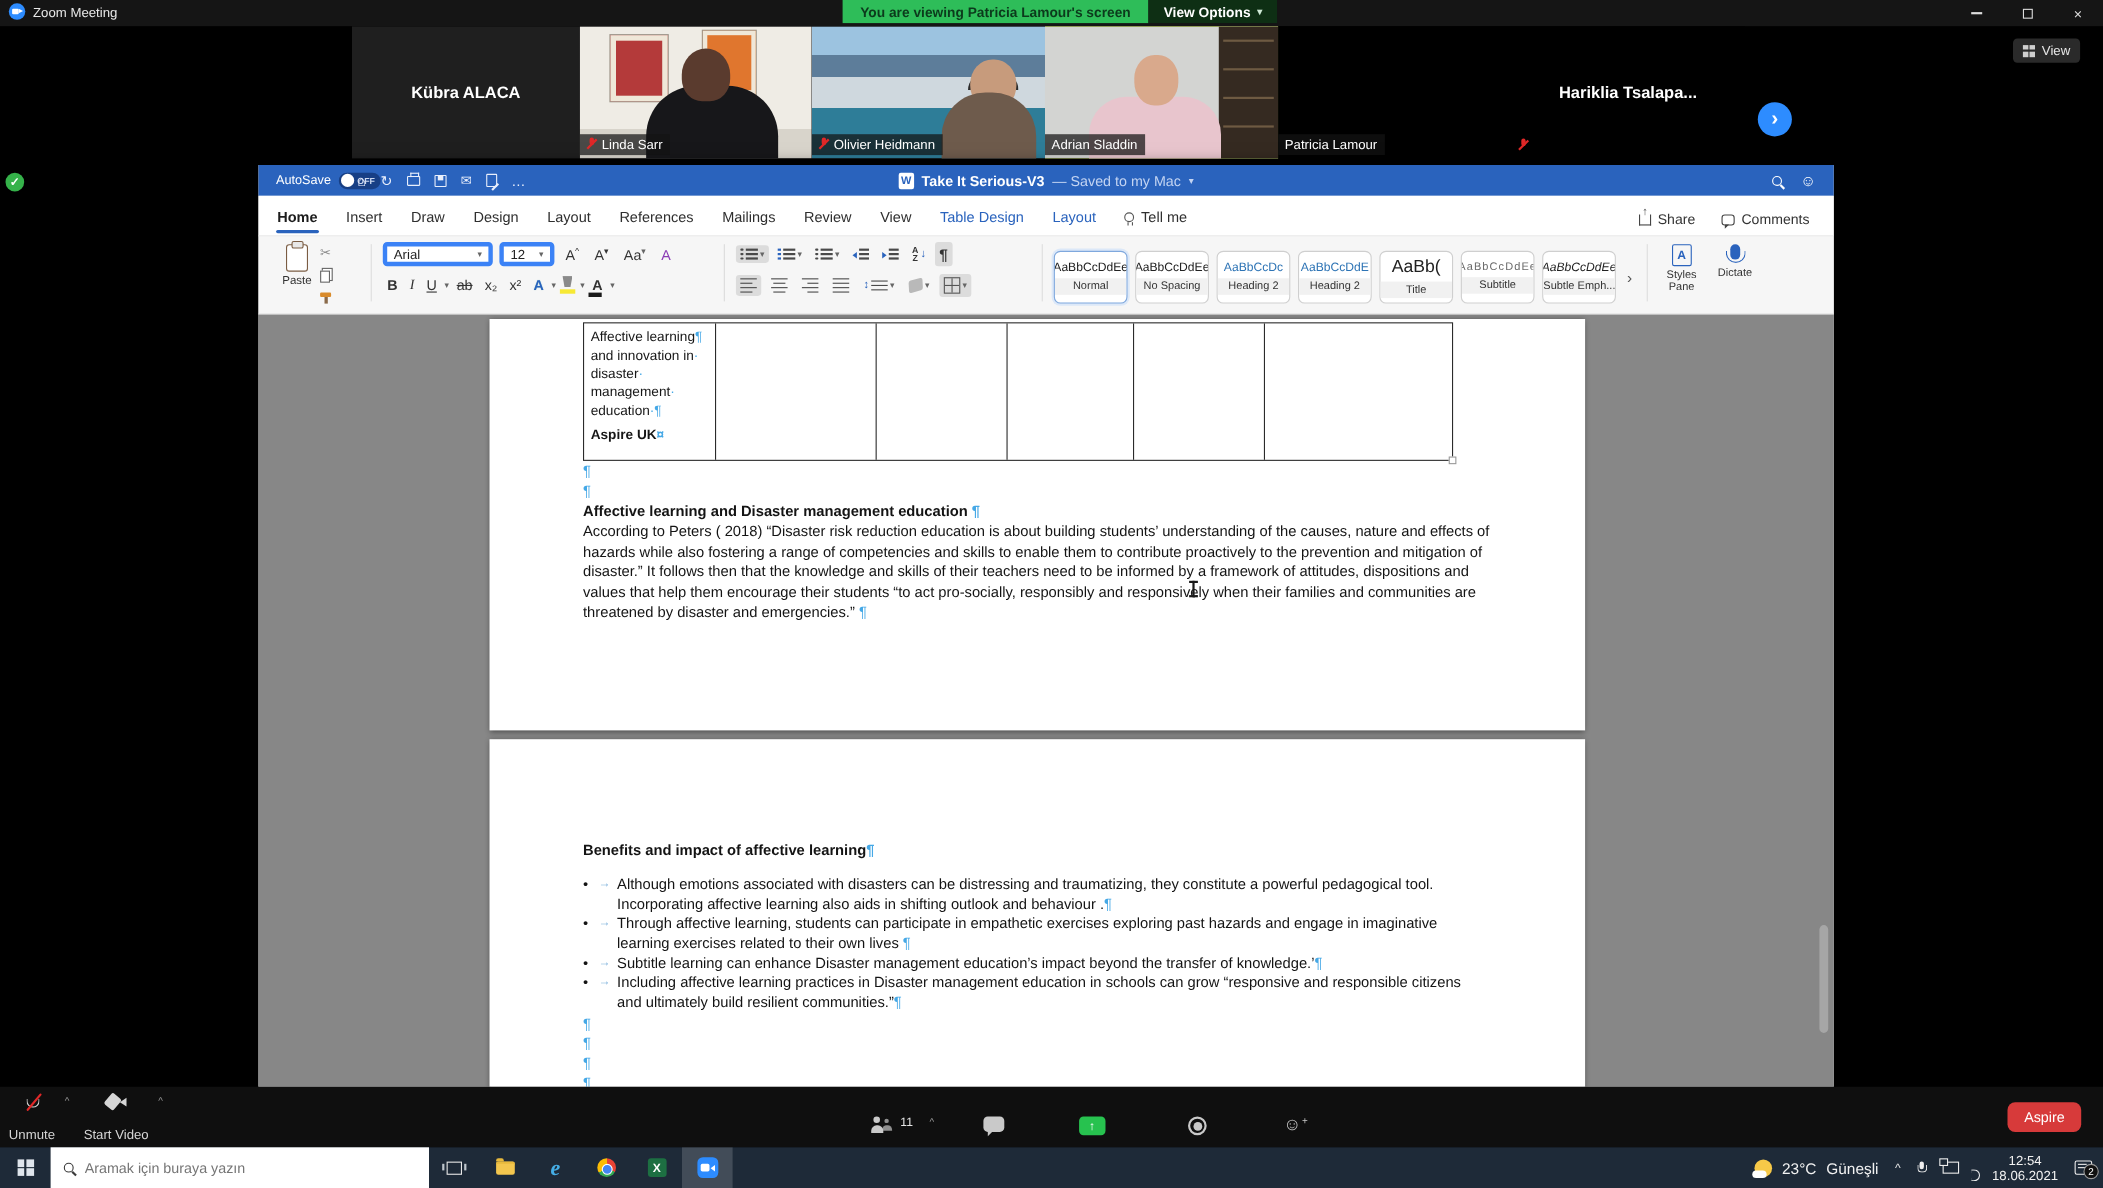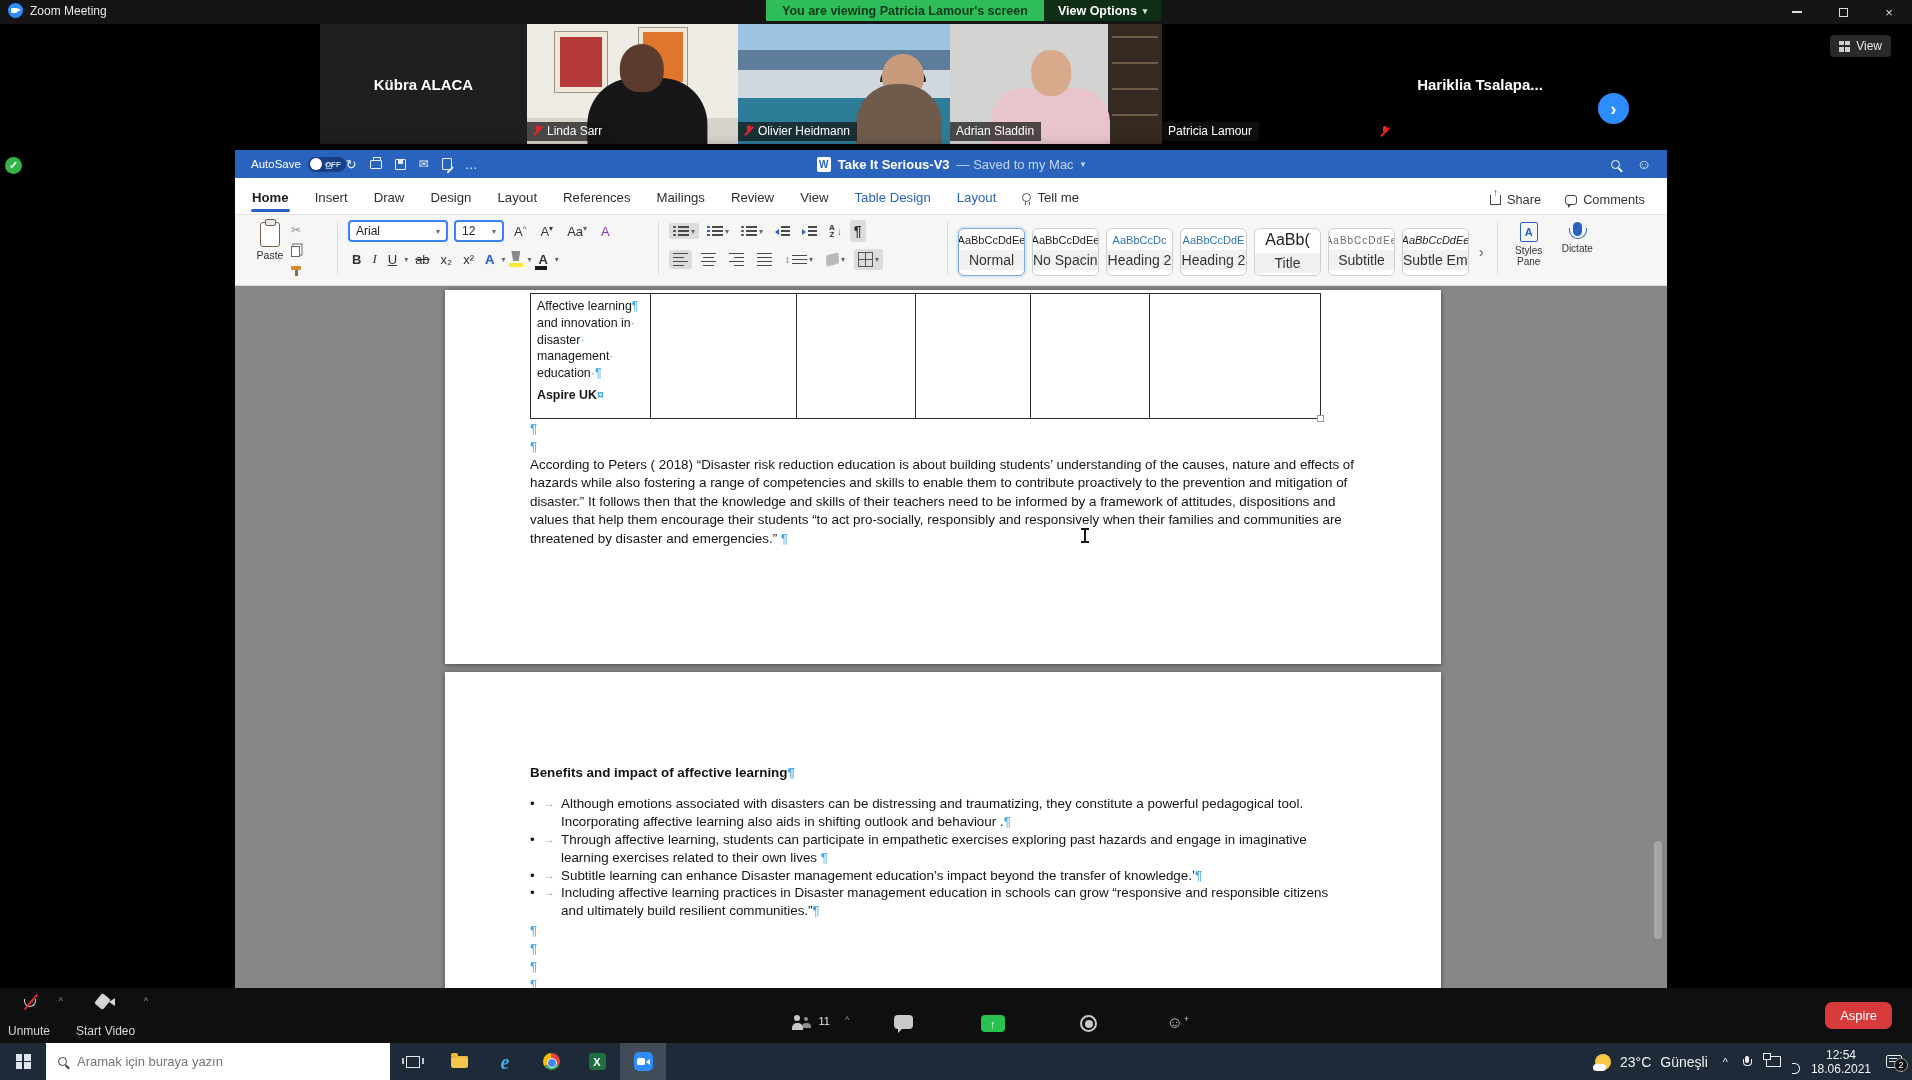--- a/index.html
+++ b/index.html
@@ -104,21 +104,21 @@
   .ico-clipboard::before { content:""; position:absolute; left:4px; top:-4px; width:9px; height:5px; background:#e8e8e8; border:1.3px solid #7a5c43; border-radius:2px; }
   .paste-lbl { font-size:10.5px; color:#333; }
   .clip-side { display:flex; flex-direction:column; justify-content:space-between; padding:3px 0 6px; color:#4a4a4a; }
   .ico-copy { width:9px; height:11px; border:1.2px solid #666; background:#fff; box-shadow:2px -2px 0 -0.5px #fff, 2px -2px 0 0.5px #666; }
   .ico-painter { width:10px; height:10px; position:relative; }
   .ico-painter::before { content:""; position:absolute; left:0; top:0; width:10px; height:4px; background:#d98b2b; border-radius:1px; }
   .ico-painter::after { content:""; position:absolute; left:4px; top:4px; width:2.5px; height:6px; background:#8a6a4a; }
   
   .g-font { width:300px; }
   .frow { display:flex; align-items:center; gap:6px; }
-  .combo { background:#fff; border:2px solid #3b82f6; border-radius:4px; height:22px; display:flex; align-items:center; justify-content:space-between; padding:0 6px; font-size:12px; color:#222; }
+  .combo { background:#fff; border:4px solid #3b82f6; border-radius:4px; height:22px; display:flex; align-items:center; justify-content:space-between; padding:0 6px; font-size:12px; color:#222; }
   .combo .chev, .chev-s { font-size:8px; color:#666; }
   .fbtn { font-size:13px; color:#333; padding:2px 4px; border-radius:3px; display:flex; align-items:flex-start; }
   .fbtn sup { font-size:8px; }
   .frow2 { margin-top:7px; display:flex; align-items:center; gap:3px; }
   .b-bold { font-weight:bold; } .b-ital { font-style:italic; font-family:"Liberation Serif",serif; }
   .b-und { text-decoration:underline; } .b-str { text-decoration:line-through; }
   .b-eff { color:#2a63bd; font-weight:bold; text-shadow:0 0 1px #9cc; }
   .b-hl { position:relative; width:16px; height:16px; }
   .b-hl::before { content:""; position:absolute; left:3px; top:0; width:9px; height:10px; background:#8a8a8a; clip-path:polygon(0 0,100% 0,80% 100%,20% 100%); }
   .b-hl::after { content:""; position:absolute; left:1px; bottom:0; width:14px; height:4px; background:#f7e934; }
@@ -147,21 +147,21 @@
   .shade-ico { width:13px; height:11px; background:#b9b9b9; transform:rotate(-15deg) skewX(-12deg); border-radius:2px; }
   .border-ico { width:15px; height:15px; border:1.4px solid #555;
      background:linear-gradient(#555,#555) center/100% 1.4px no-repeat, linear-gradient(#555,#555) center/1.4px 100% no-repeat; }
   
   .g-styles { display:flex; align-items:center; gap:7px; padding-top:2px; }
   .style-card { width:67px; height:48px; background:#fff; border:1px solid #cfcfcf; border-radius:6px; display:flex; flex-direction:column; align-items:center; justify-content:center; gap:4px; overflow:hidden; }
   .style-card.selected { border:1.6px solid #7fa8dd; box-shadow:0 0 0 2px #dce8f8; }
   .st-prev { font-size:11px; color:#222; white-space:nowrap; }
   .st-prev.h { color:#2e74b5; } .st-prev.big { font-size:16px; } .st-prev.sub { color:#6a6a6a; letter-spacing:1px; font-size:10px; }
   .st-prev.em { font-style:italic; }
-  .st-lbl { font-size:14px; color:#333; background:#f1f1f1; width:100%; text-align:center; padding:2px 0; white-space:nowrap; }
+  .st-lbl { font-size:10px; color:#333; background:#f1f1f1; width:100%; text-align:center; padding:2px 0; white-space:nowrap; }
   .more-styles { color:#555; font-size:14px; padding:0 3px; }
   
   .g-right { display:flex; align-items:flex-start; gap:14px; padding:2px 0 0 2px; }
   .rt-btn { display:flex; flex-direction:column; align-items:center; gap:3px; font-size:10px; color:#333; text-align:center; line-height:11px; }
   .ico-stylespane { width:18px; height:20px; border:1.4px solid #2a63bd; border-radius:2px; color:#2a63bd; font-size:11px; font-weight:bold; display:flex; align-items:center; justify-content:center; }
   .ico-dictate { width:9px; height:14px; background:#2a63bd; border-radius:5px; position:relative; margin-bottom:4px; }
   .ico-dictate::after { content:""; position:absolute; left:-3.5px; top:6px; width:16px; height:10px; border:1.6px solid #2a63bd; border-top:none; border-radius:0 0 9px 9px; }
 
   
   .wdoc { position:absolute; left:0; top:136px; width:100%; height:702px; background:#878787; overflow:hidden; }
@@ -626,20 +626,21 @@
           <div class="cell"></div>
           <div class="cell"></div>
           <div class="cell"></div>
           <div class="cell"></div>
           <div class="cell"></div>
         </div>
         <span class="tbl-handle"></span>
         <div class="doc-text">
           <div class="pilrow mark">¶</div>
           <div class="pilrow mark">¶</div>
+          <div class="doc-h"><span>Affective learning and Disaster management education</span> <span class="mark">¶</span></div>
           <div><span>According to Peters ( 2018) “Disaster risk reduction education is about building students’ understanding of the causes, nature and effects of hazards while also fostering a range of competencies and skills to enable them to contribute proactively to the prevention and mitigation of disaster.”  It follows then that the knowledge and skills of their teachers need to be informed by a framework of attitudes, dispositions and values that help them encourage their students “to act pro-socially, responsibly and responsively when their families and communities are threatened by disaster and emergencies.” </span><span class="mark">¶</span></div>
         </div>
         <span class="ibeam"></span>
       </div>
 
       <div class="page" id="page2">
         <div class="doc-text2">
           <div class="doc-h"><span>Benefits and impact of affective learning</span><span class="mark">¶</span></div>
           <div class="blt-list">
             <div class="blt">

